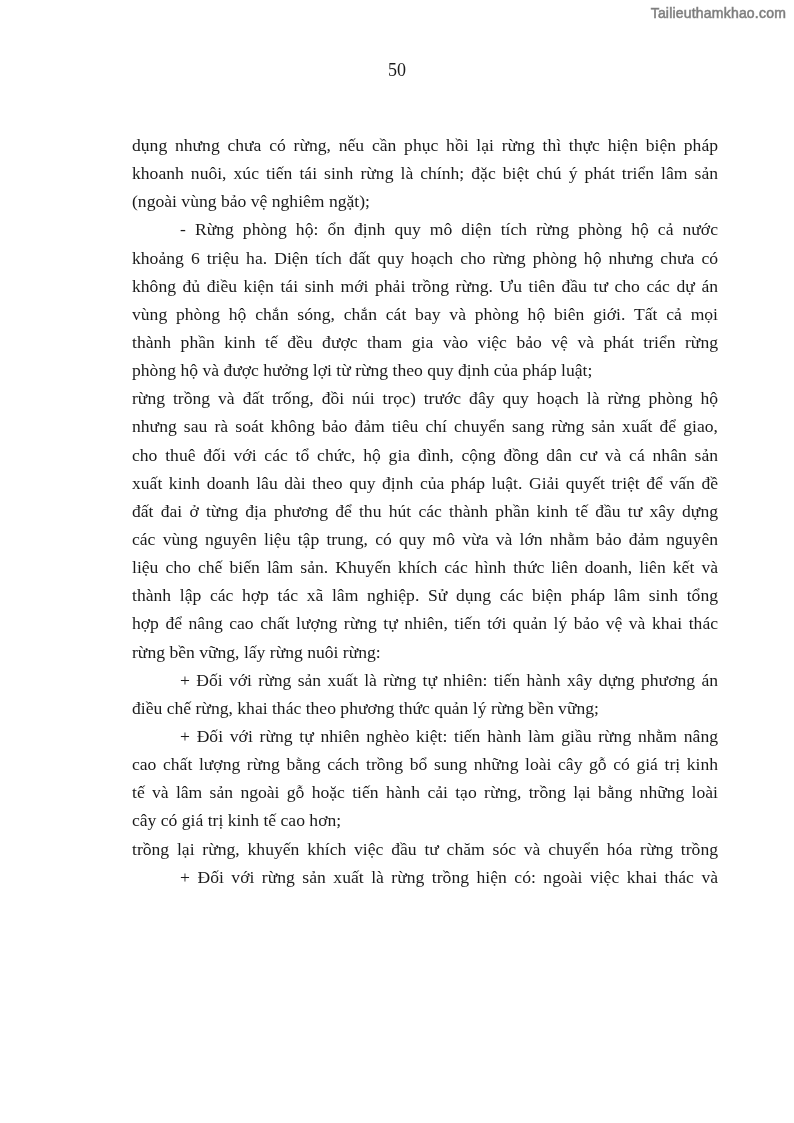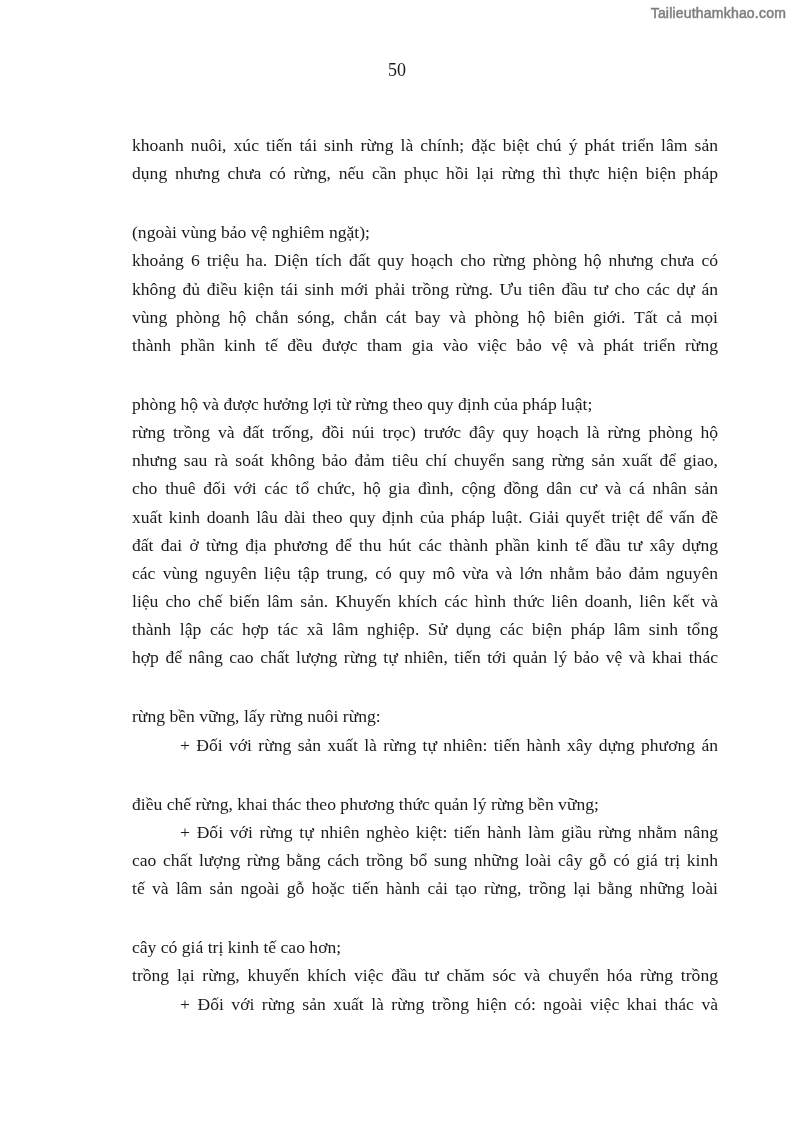--- a/index.html
+++ b/index.html
@@ -4,33 +4,34 @@
 <style>
   html, body { margin:0; padding:0; background:#ffffff; }
   body { width:794px; height:1123px; position:relative; overflow:hidden;
          font-family:"Liberation Serif", "DejaVu Serif", serif; color:#1a1a1a; }
   .watermark { position:absolute; top:5px; right:8px; font-family:"Liberation Sans", "DejaVu Sans", sans-serif;
                font-size:14px; color:#737373; -webkit-text-stroke:0.6px #8a8a8a; letter-spacing:0.2px; }
   .page-number { position:absolute; top:60px; left:0; width:794px; text-align:center; font-size:18px; }
   .body-text { position:absolute; top:131px; left:132px; width:586px; }
   .line { font-size:17.6px; height:28.15px; line-height:28.15px; white-space:nowrap;
           text-align:justify; text-align-last:justify; }
-  .line.last { text-align-last:left;margin-top:31px; }
+  .line.last { text-align-last:left; }
   .line.indent { padding-left:48px; }
 </style>
 </head>
 <body>
 
 <div class="watermark">Tailieuthamkhao.com</div>
 <div class="page-number">50</div>
 
 <div class="body-text" id="body-text">
+    <div class="line">dụng nhưng chưa có rừng, nếu cần phục hồi lại rừng thì thực hiện biện pháp</div>
     <div class="line">khoanh nuôi, xúc tiến tái sinh rừng là chính; đặc biệt chú ý phát triển lâm sản</div>
-    <div class="line">dụng nhưng chưa có rừng, nếu cần phục hồi lại rừng thì thực hiện biện pháp</div>
     <div class="line last">(ngoài vùng bảo vệ nghiêm ngặt);</div>
+    <div class="line indent">- Rừng phòng hộ: ổn định quy mô diện tích rừng phòng hộ cả nước</div>
     <div class="line">khoảng 6 triệu ha. Diện tích đất quy hoạch cho rừng phòng hộ nhưng chưa có</div>
     <div class="line">không đủ điều kiện tái sinh mới phải trồng rừng. Ưu tiên đầu tư cho các dự án</div>
     <div class="line">vùng phòng hộ chắn sóng, chắn cát bay và phòng hộ biên giới. Tất cả mọi</div>
     <div class="line">thành phần kinh tế đều được tham gia vào việc bảo vệ và phát triển rừng</div>
     <div class="line last">phòng hộ và được hưởng lợi từ rừng theo quy định của pháp luật;</div>
     <div class="line">rừng trồng và đất trống, đồi núi trọc) trước đây quy hoạch là rừng phòng hộ</div>
     <div class="line">nhưng sau rà soát không bảo đảm tiêu chí chuyển sang rừng sản xuất để giao,</div>
     <div class="line">cho thuê đối với các tổ chức, hộ gia đình, cộng đồng dân cư và cá nhân sản</div>
     <div class="line">xuất kinh doanh lâu dài theo quy định của pháp luật. Giải quyết triệt để vấn đề</div>
     <div class="line">đất đai ở từng địa phương để thu hút các thành phần kinh tế đầu tư xây dựng</div>

